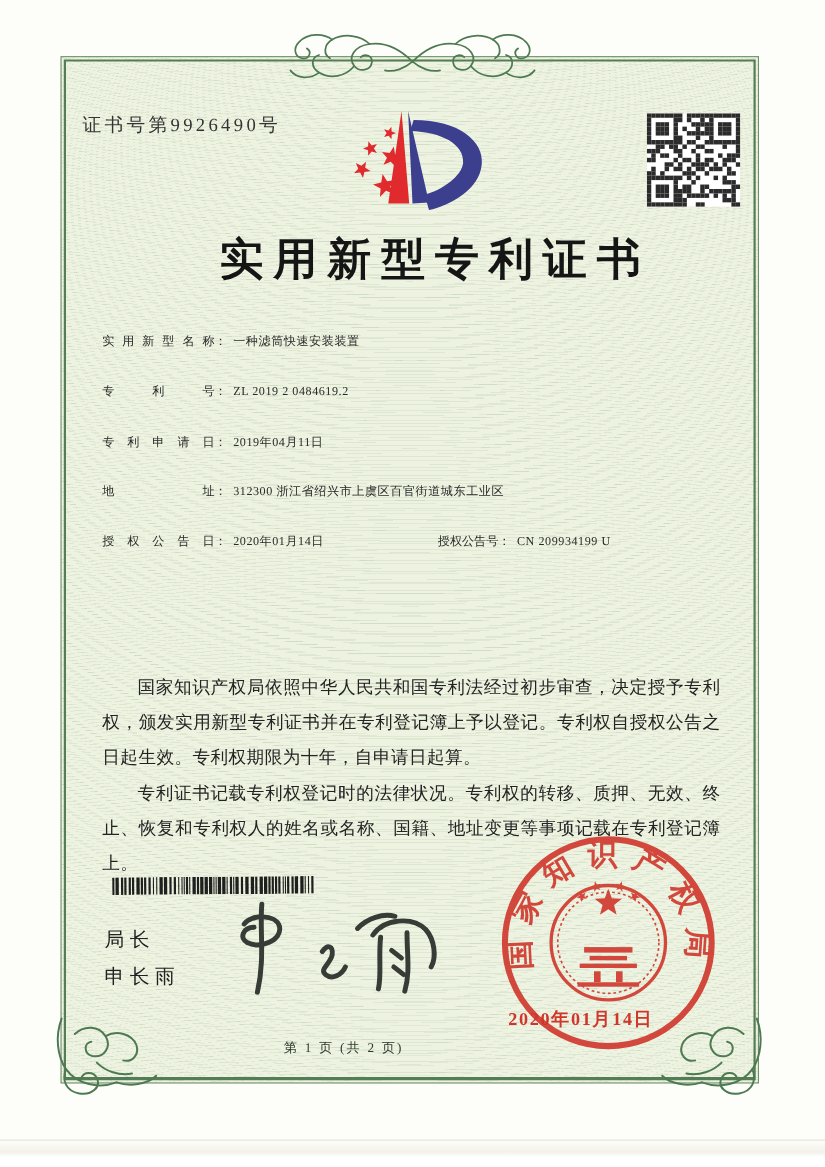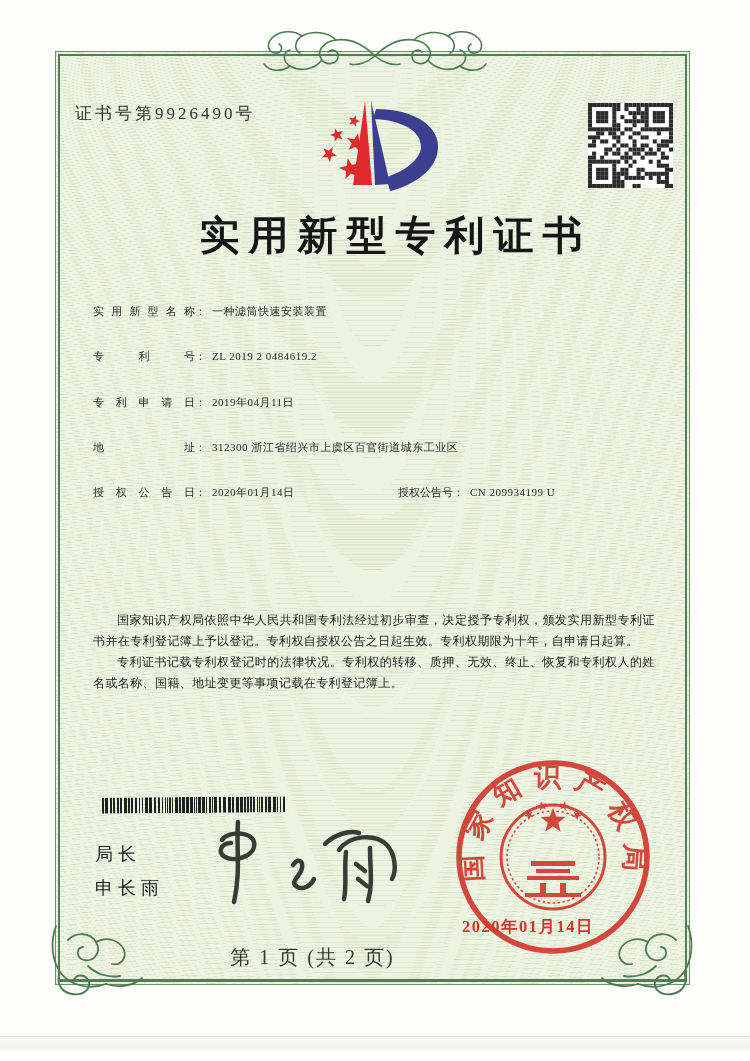--- a/index.html
+++ b/index.html
@@ -16,26 +16,26 @@
   .abs{position:absolute;}
   .cert-no{left:75px;top:102px;font-size:17px;letter-spacing:3px;color:#333;text-align:right;}
   .title{left:55px;top:208px;width:633px;text-align:center;font-size:40px;font-weight:bold;
          letter-spacing:9px;color:#151515;margin-left:24px;}
   .fields{left:93px;top:300px;width:568px;font-size:11px;color:#2a2a2a;}
   .frow{height:45.3px;line-height:22px;position:relative;}
   .flabel{display:inline-block;width:102px;text-align:justify;text-align-last:justify;}
   .fcolon{display:inline-block;margin-right:6px;}
   .fval{letter-spacing:0.5px;}
   .fgroup2{position:absolute;left:305px;top:0;}
-  .bodytext{left:93px;top:610px;width:562px;font-size:12px;line-height:21px;
+  .bodytext{left:93px;top:610px;width:562px;font-size:16px;line-height:32px;
             text-align:justify;color:#232323;letter-spacing:0.4px;}
   .bodytext p{margin:0;text-indent:2em;}
   .signer{left:95px;font-size:18px;letter-spacing:5px;color:#222;}
   .sealdate{left:462px;top:916px;font-size:16.5px;font-weight:bold;letter-spacing:1.5px;color:#d0362c;}
-  .pageinfo{left:55px;top:944px;width:515px;text-align:center;font-size:20px;letter-spacing:2px;color:#2f3b2f;}
+  .pageinfo{left:55px;top:944px;width:515px;text-align:center;font-size:12px;letter-spacing:2px;color:#2f3b2f;}
   .backnote{left:55px;top:1000px;width:633px;text-align:center;font-size:15px;letter-spacing:3px;color:#3a3a35;margin-top:40px;}
   .paper-edge{left:0;top:1036px;width:750px;height:25px;
               background:linear-gradient(#fdfdfa 0,#f2f1ea 40%,#ffffff 60%);border-top:1px solid #e2e1d6;}
   svg{display:block;}
 </style>
 </head>
 <body>
 
 <div class="page">
 

